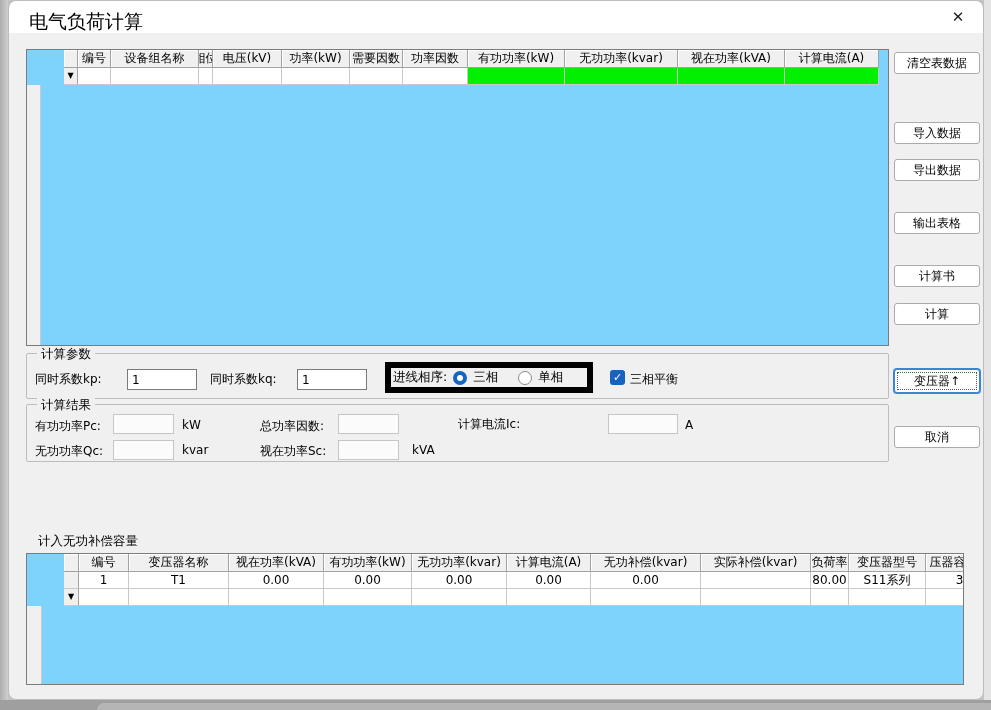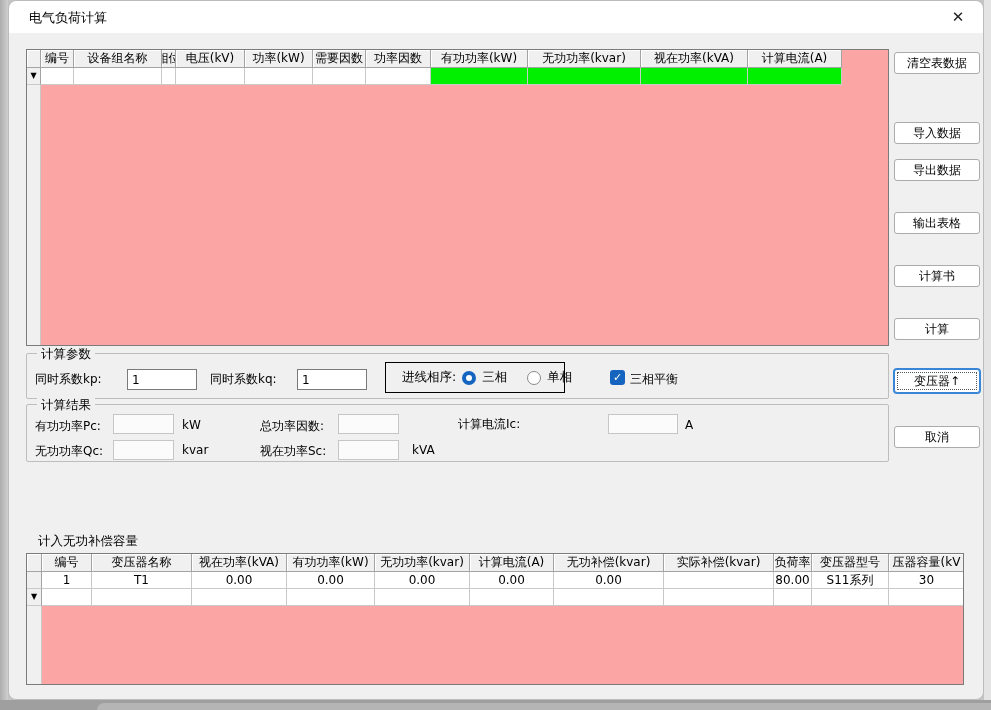--- a/index.html
+++ b/index.html
@@ -10,27 +10,27 @@
              background:linear-gradient(90deg,#adadad,#cfcfcf); }
   .bg-right { position:absolute; left:984px; top:0; width:7px; height:700px; background:#e4e4e4; }
   .bg-bottom { position:absolute; left:0; top:700px; width:991px; height:10px; background:#9f9f9f; }
   .bg-bottom-panel { position:absolute; left:97px; top:703px; width:894px; height:7px;
              background:#b5b5b5; border-radius:8px 0 0 0; }
 
   .dialog { position:absolute; left:8px; top:0; width:976px; height:700px;
             background:#f0f0f0; border-radius:8px; border:1px solid #bcbcbc; overflow:hidden; }
   .titlebar { position:absolute; left:0; top:0; width:100%; height:32px; background:#ffffff;
               border-radius:8px 8px 0 0; }
-  .titlebar .title { position:absolute; left:20px; top:8px; font-size:13px; }
+  .titlebar .title { position:absolute; left:20px; top:8px; font-size:19px; }
   .close-btn { position:absolute; right:12px; top:4px; width:26px; height:24px;
                border:none; background:transparent; font-size:15px; line-height:24px;
                text-align:center; cursor:pointer; color:#222; }
 
   
-  .grid { position:absolute; background:#fca5a5; border:1px solid #7b7b7b; overflow:hidden; }
+  .grid { position:absolute; background:#7dd3fc; border:1px solid #7b7b7b; overflow:hidden;padding-left:37px; }
   .top-grid { left:17px; top:48px; width:863px; height:297px; }
   .bottom-grid { left:17px; top:552px; width:938px; height:132px; }
   .grid-header { display:flex; height:18px; }
   .grid-row { display:flex; height:17px; }
   .hc { flex:none; background:#f0f0f0; border-right:1px solid #a3a3a3; border-bottom:1px solid #a3a3a3;
         box-shadow:inset 1px 1px 0 #ffffff; display:flex; align-items:center; justify-content:center;
         white-space:nowrap; overflow:hidden; font-size:12px; }
   .dc { flex:none; background:#fff; border-right:1px solid #c9c9c9; border-bottom:1px solid #c9c9c9;
         display:flex; align-items:center; justify-content:center; white-space:nowrap; overflow:hidden; }
   .sel { background:#f0f0f0; border-right:1px solid #a3a3a3; }
@@ -61,22 +61,22 @@
                  font-size:12.5px; white-space:nowrap; }
   .lbl { position:absolute; font-size:12px; white-space:nowrap; }
   .txt { position:absolute; height:21px; border:1px solid #7a7a7a; background:#fff;
          font-family:inherit; font-size:12px; padding:0 4px; }
   .txt-ro { position:absolute; height:20px; border:1px solid #c6c6c6; background:#fbfbfb; }
 
   .g-params { left:17px; top:352px; width:863px; height:46px; }
   .g-results { left:17px; top:403px; width:863px; height:58px; }
   .g-comp { left:7px; top:491px; width:948px; height:38px; }
 
-  .phase-box { position:absolute; left:358px; top:8px; width:180px; height:31px;
-               border:1px solid #000000; display:flex; align-items:center; padding-left:16px; gap:6px; }
+  .phase-box { position:absolute; left:358px; top:8px; width:208px; height:31px;
+               border:6px solid #000000; display:flex; align-items:center; padding-left:2px; gap:6px; }
   .radio { width:14px; height:14px; border-radius:50%; background:#fff; flex:none; cursor:pointer; }
   .radio-on { border:4px solid #1464c0; }
   .radio-off { border:1px solid #8a8a8a; }
   .rlbl { font-size:12.5px; white-space:nowrap; }
   .checkbox { position:absolute; width:15px; height:15px; background:#1464c0; border-radius:3px;
               color:#fff; font-size:11px; line-height:15px; text-align:center; cursor:pointer; }
   .checkbox::after { content:"✓"; }
 
   .section-label { position:absolute; left:29px; top:532px; font-size:12.5px; }
 </style>
@@ -127,21 +127,21 @@
         <div class="dc a11 green"></div>
       </div>
       <div class="selector-strip"></div>
     </div>
 
     <button class="btn" style="top:51px">清空表数据</button>
     <button class="btn" style="top:121px">导入数据</button>
     <button class="btn" style="top:158px">导出数据</button>
     <button class="btn" style="top:211px">输出表格</button>
     <button class="btn" style="top:264px">计算书</button>
-    <button class="btn" style="top:317px">计算</button>
+    <button class="btn" style="top:302px">计算</button>
     <button class="btn btn-focus" style="top:368px">变压器↑</button>
     <button class="btn" style="top:425px">取消</button>
 
     <div class="group g-params">
       <span class="group-label">计算参数</span>
       <span class="lbl" style="left:8px; top:17px">同时系数kp:</span>
       <input class="txt" style="left: 100px; top: 15px; width: 70px;" value="1">
       <span class="lbl" style="left:183px; top:17px">同时系数kq:</span>
       <input class="txt" style="left: 270px; top: 15px; width: 70px;" value="1">
       <div class="phase-box">

